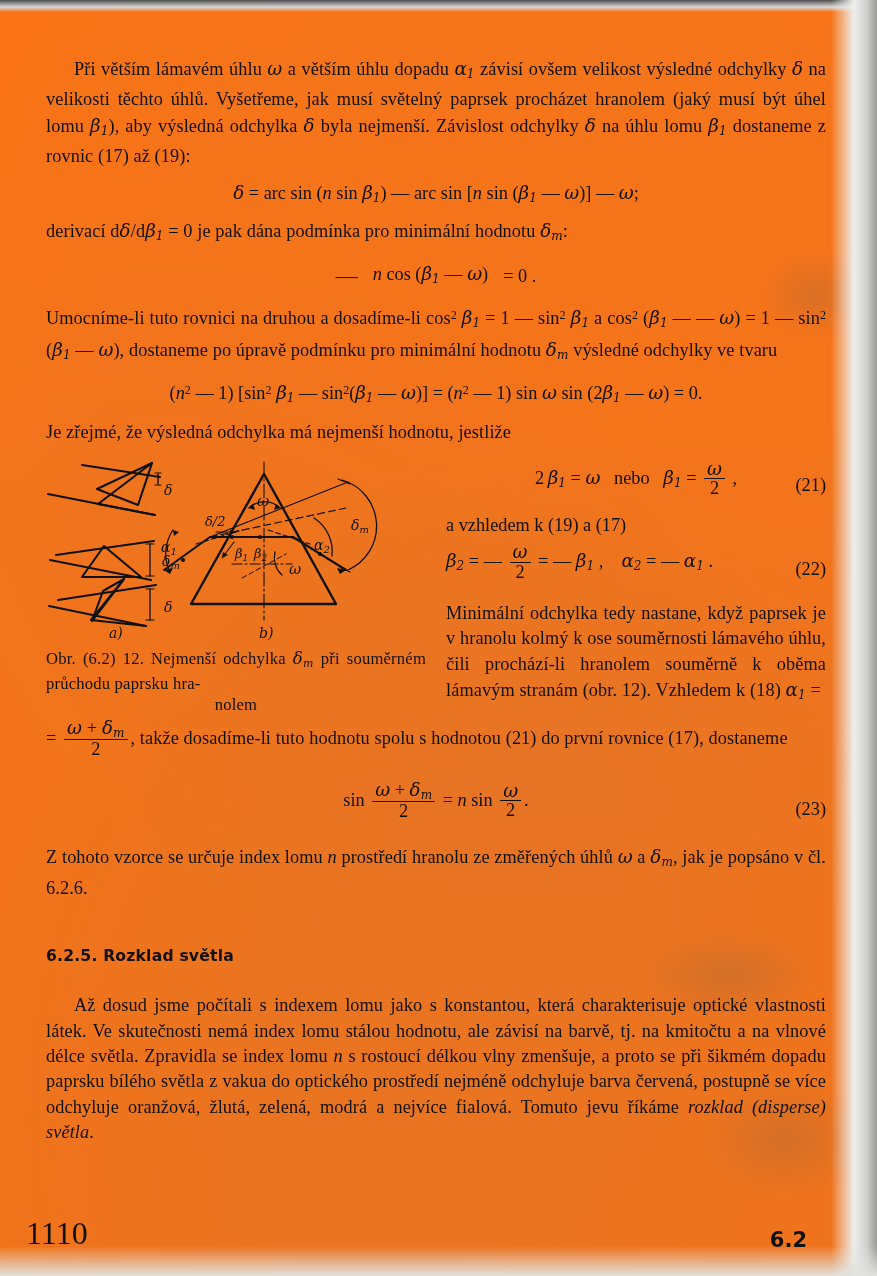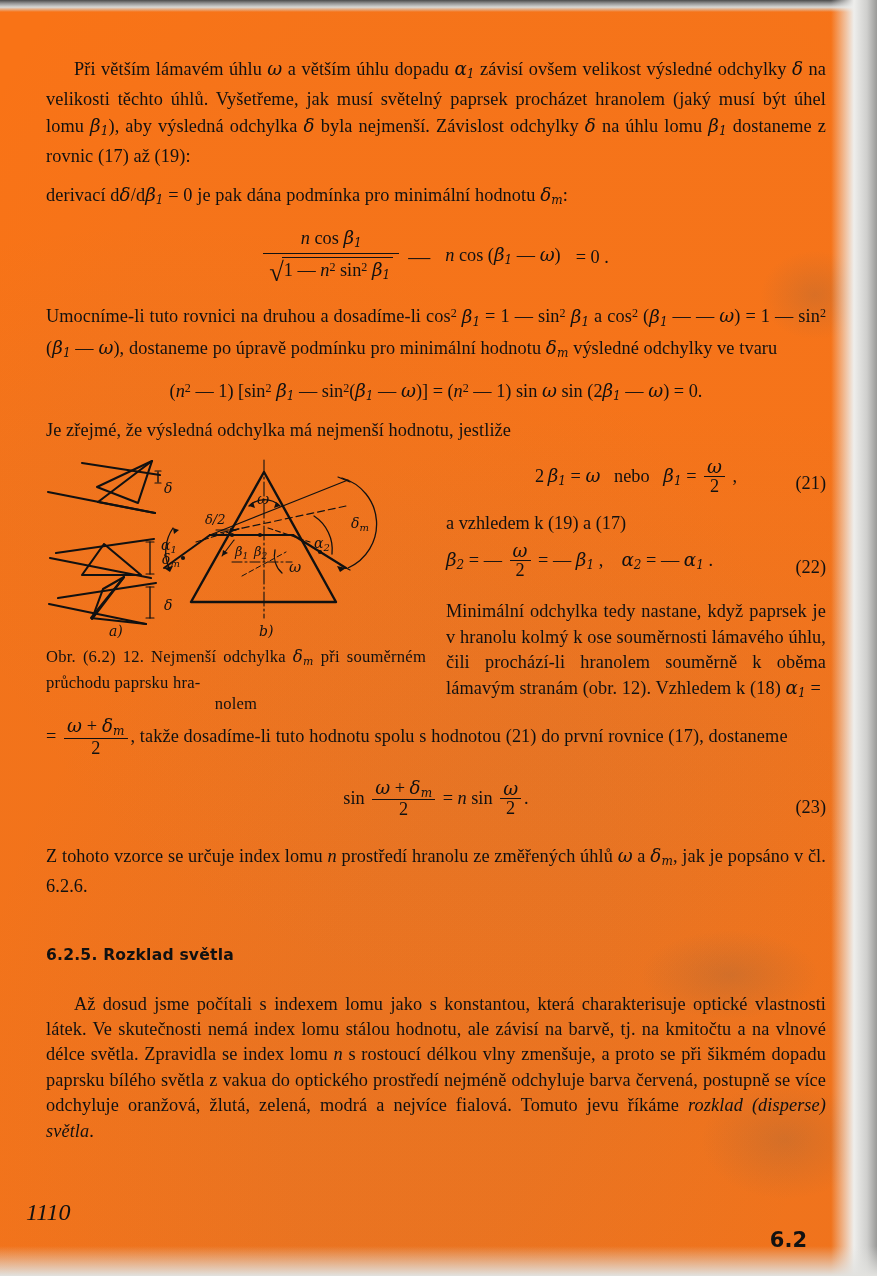--- a/index.html
+++ b/index.html
@@ -141,24 +141,23 @@
   .sec-head {
     font-family: "DejaVu Sans", "Liberation Sans", sans-serif;
     font-weight: bold;
     font-size: 15.6px;
     letter-spacing: .2px;
   }
 
   .footer-num {
     position: absolute;
     left: 26px;
-    bottom: 50px;
-    font-size: 24px;
+    bottom: 24px;
+    font-size: 32px;
     font-family: "Liberation Serif", serif;
-    font-style: italic;
   }
   .footer-sec {
     position: absolute;
     right: 70px;
     bottom: 24px;
     font-family: "DejaVu Sans", "Liberation Sans", sans-serif;
     font-weight: bold;
     font-size: 21px;
   }
 </style>
@@ -171,32 +170,30 @@
   <div class="smudge" style="left:700px;top:1080px;width:170px;height:120px;"></div>
   <div class="smudge" style="left:640px;top:930px;width:180px;height:90px;"></div>
   <div class="smudge" style="left:760px;top:250px;width:110px;height:90px;"></div>
 
   <div class="body-area">
 
     <p class="para indent">
       <span>Při větším lámavém úhlu </span><span class="gk">ω</span><span> a větším úhlu dopadu </span><span class="gk">α<sub>1</sub></span><span> závisí ovšem velikost výsledné odchylky </span><span class="gk">δ</span><span> na velikosti těchto úhlů. Vyšetřeme, jak musí světelný paprsek procházet hranolem (jaký musí být úhel lomu </span><span class="gk">β<sub>1</sub></span><span>), aby výsledná odchylka </span><span class="gk">δ</span><span> byla nejmenší. Závislost odchylky </span><span class="gk">δ</span><span> na úhlu lomu </span><span class="gk">β<sub>1</sub></span><span> dostaneme z rovnic (17) až (19):</span>
     </p>
 
+    <div class="eq" style="margin-top:12px;">
+      <span class="gk">δ</span>
+      = arc sin (<i class="v">n</i> sin <span class="gk">β<sub>1</sub></span>) — arc sin [<i class="v">n</i> sin (<span class="gk">β<sub>1</sub></span> — <span class="gk">ω</span>)] — <span class="gk">ω</span>;
+    </div>
 
     <p class="para" style="margin-top:12px;">
       <span>derivací d</span><span class="gk">δ</span><span>/d</span><span class="gk">β<sub>1</sub></span><span> = 0 je pak dána podmínka pro minimální hodnotu </span><span class="gk">δ<sub>m</sub></span><span>:</span>
     </p>
 
     <div class="bigfrac-row" style="margin-top:14px;">
-      <div class="bigfrac">
-        <div class="num"><i class="v">n</i> cos <span class="gk">β<sub>1</sub></span></div>
-        <div class="den">
-          <span class="sqrt"><span class="rad">√</span><span class="arg">1 — <i class="v">n</i><sup>2</sup> sin<sup>2</sup> <span class="gk">β<sub>1</sub></span></span></span>
-        </div>
-      </div>
       <div style="font-size:22px;">—</div>
       <div class="bigfrac">
         <div class="num"><i class="v">n</i> cos (<span class="gk">β<sub>1</sub></span> — <span class="gk">ω</span>)</div>
       </div>
       <div>= 0 .</div>
     </div>
 
     <p class="para" style="margin-top:14px;">
       <span>Umocníme-li tuto rovnici na druhou a dosadíme-li cos</span><sup>2</sup> <span class="gk">β<sub>1</sub></span><span> = 1 — sin</span><sup>2</sup> <span class="gk">β<sub>1</sub></span><span> a cos</span><sup>2</sup> (<span class="gk">β<sub>1</sub></span> — — <span class="gk">ω</span>) = 1 — sin<sup>2</sup> (<span class="gk">β<sub>1</sub></span> — <span class="gk">ω</span><span>), dostaneme po úpravě podmínku pro minimální hodnotu </span><span class="gk">δ<sub>m</sub></span><span> výsledné odchylky ve tvaru</span>
     </p>

